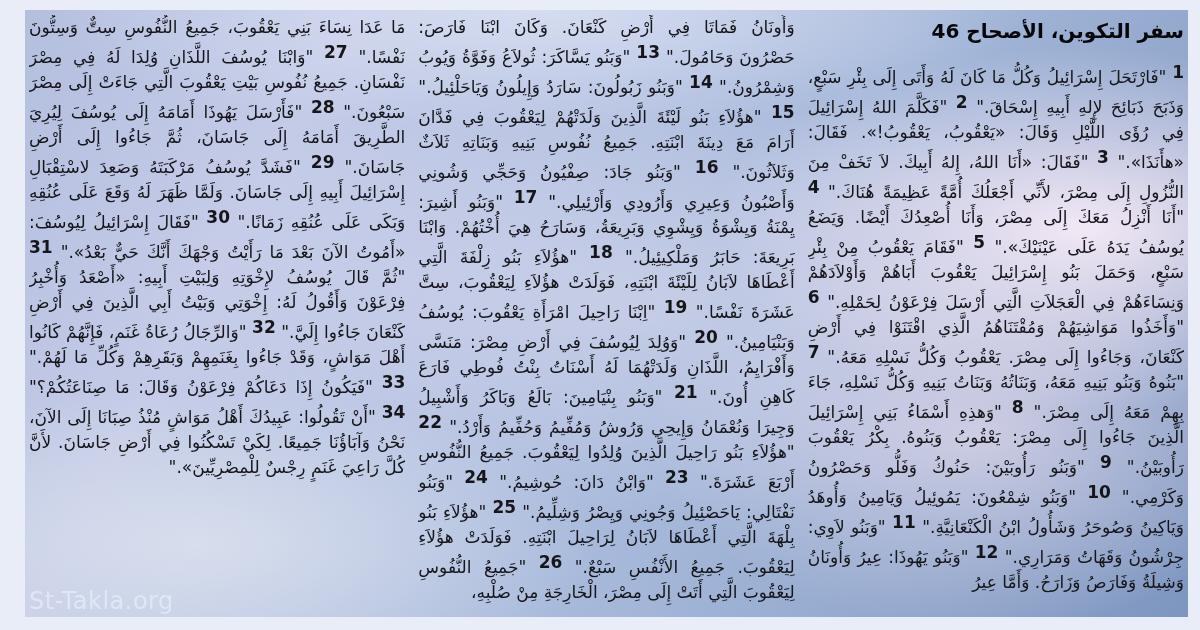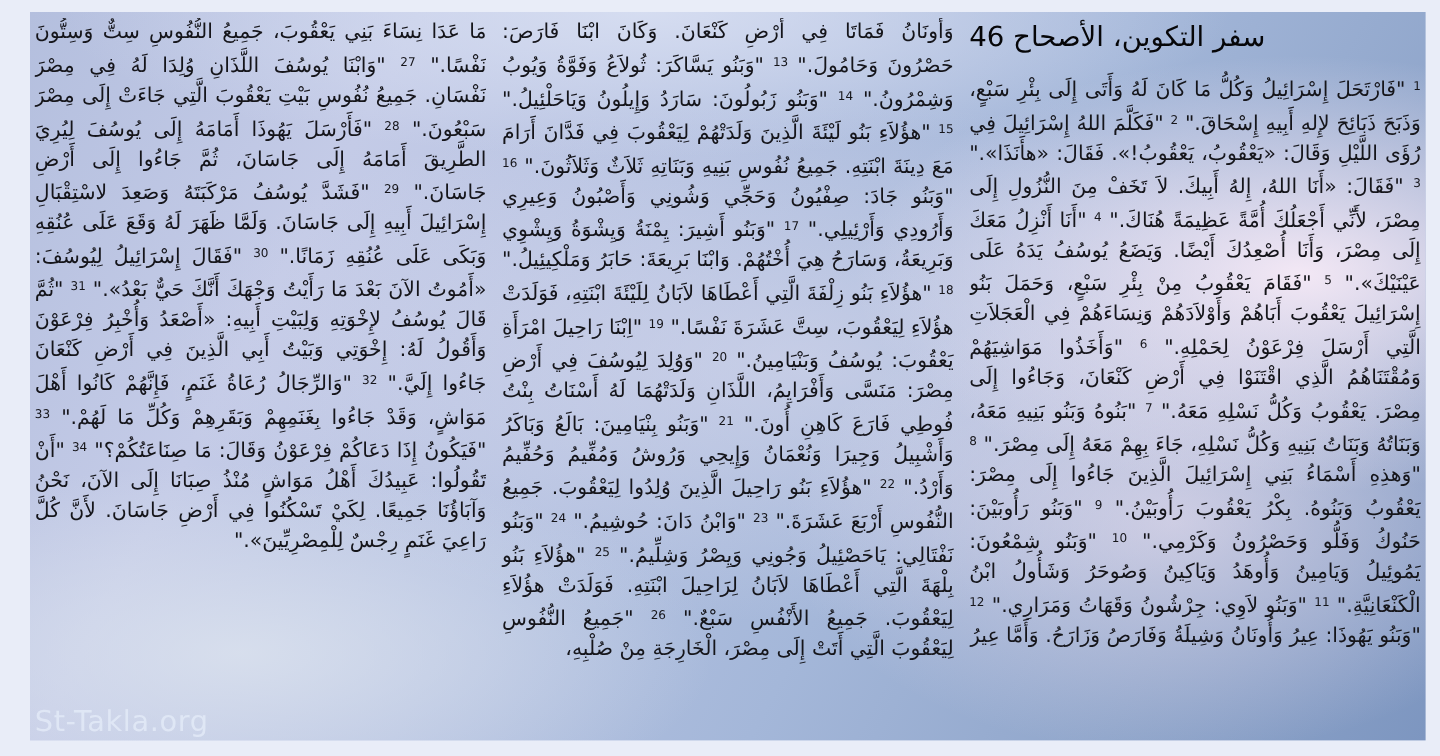--- a/index.html
+++ b/index.html
@@ -43,33 +43,34 @@
   .col {
     flex: 1 1 0;
     overflow: hidden;
     direction: rtl;
     text-align: justify;
     font-size: 17px;
     line-height: 25px;
     color: #15151a;
   }
   .title {
-    font-size: 23px;
-    font-weight: normal;
-    text-align: left;
+    font-size: 20px;
+    font-weight: bold;
+    text-align: right;
     color: #060608;
     margin: 4px 0 16px 0;
   }
   .verses {
     margin: 0;
   }
   .vnum {
-    font-size: 10px;
+    font-size: 17px;
     vertical-align: 5px;
     unicode-bidi: embed;
+    font-weight: bold;
   }
   .watermark {
     position: absolute;
     left: 4px;
     bottom: 2px;
     direction: ltr;
     font-size: 24px;
     letter-spacing: 0.5px;
     color: rgba(227,234,248,0.82);
     font-family: "DejaVu Sans", sans-serif;

